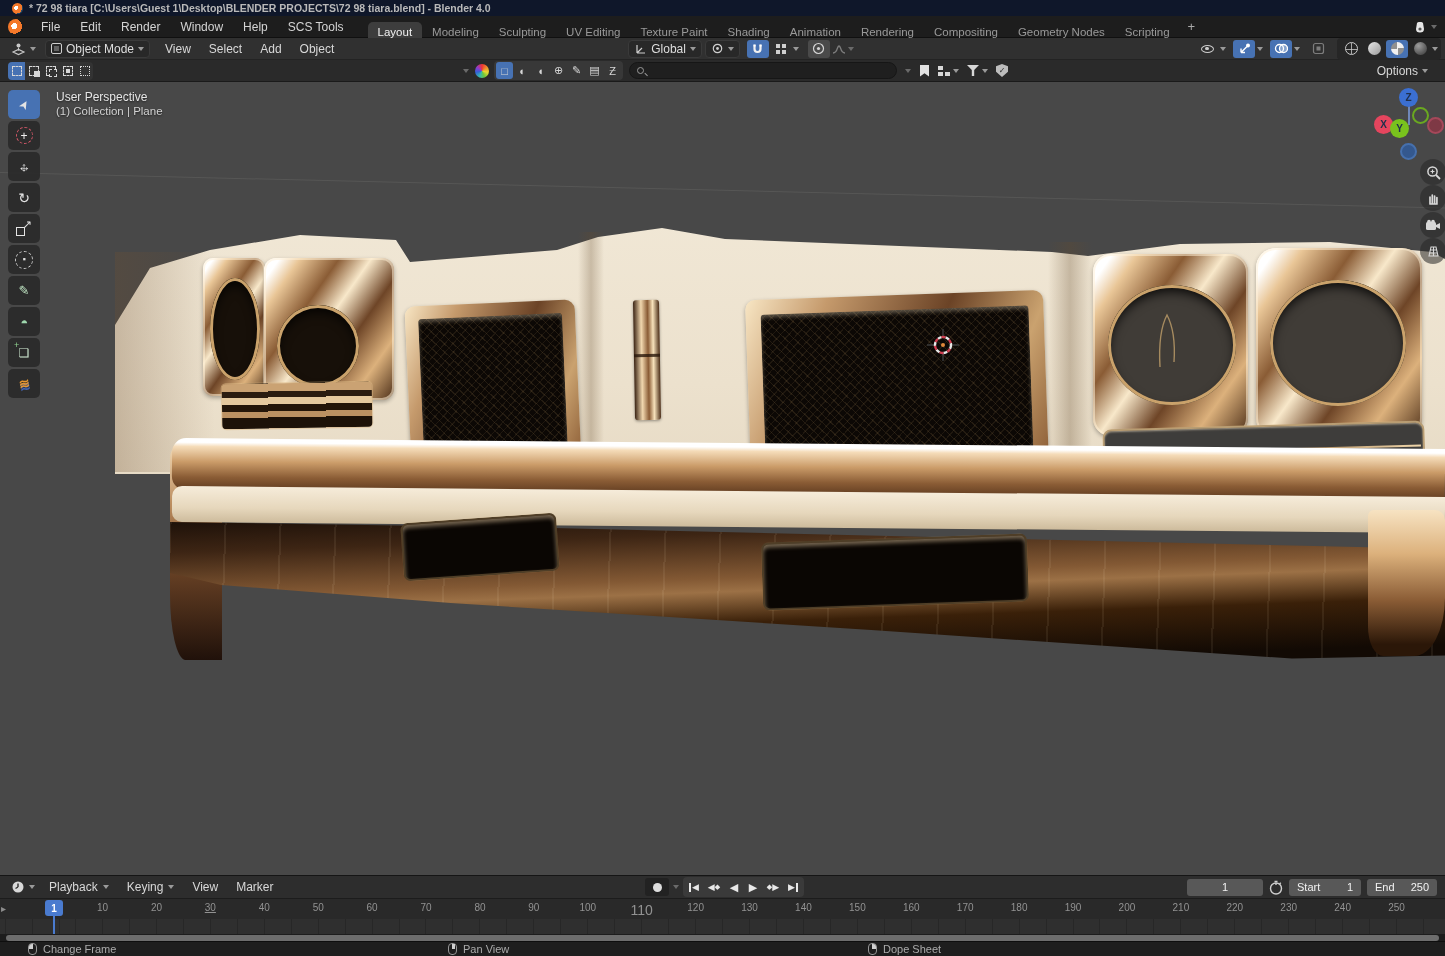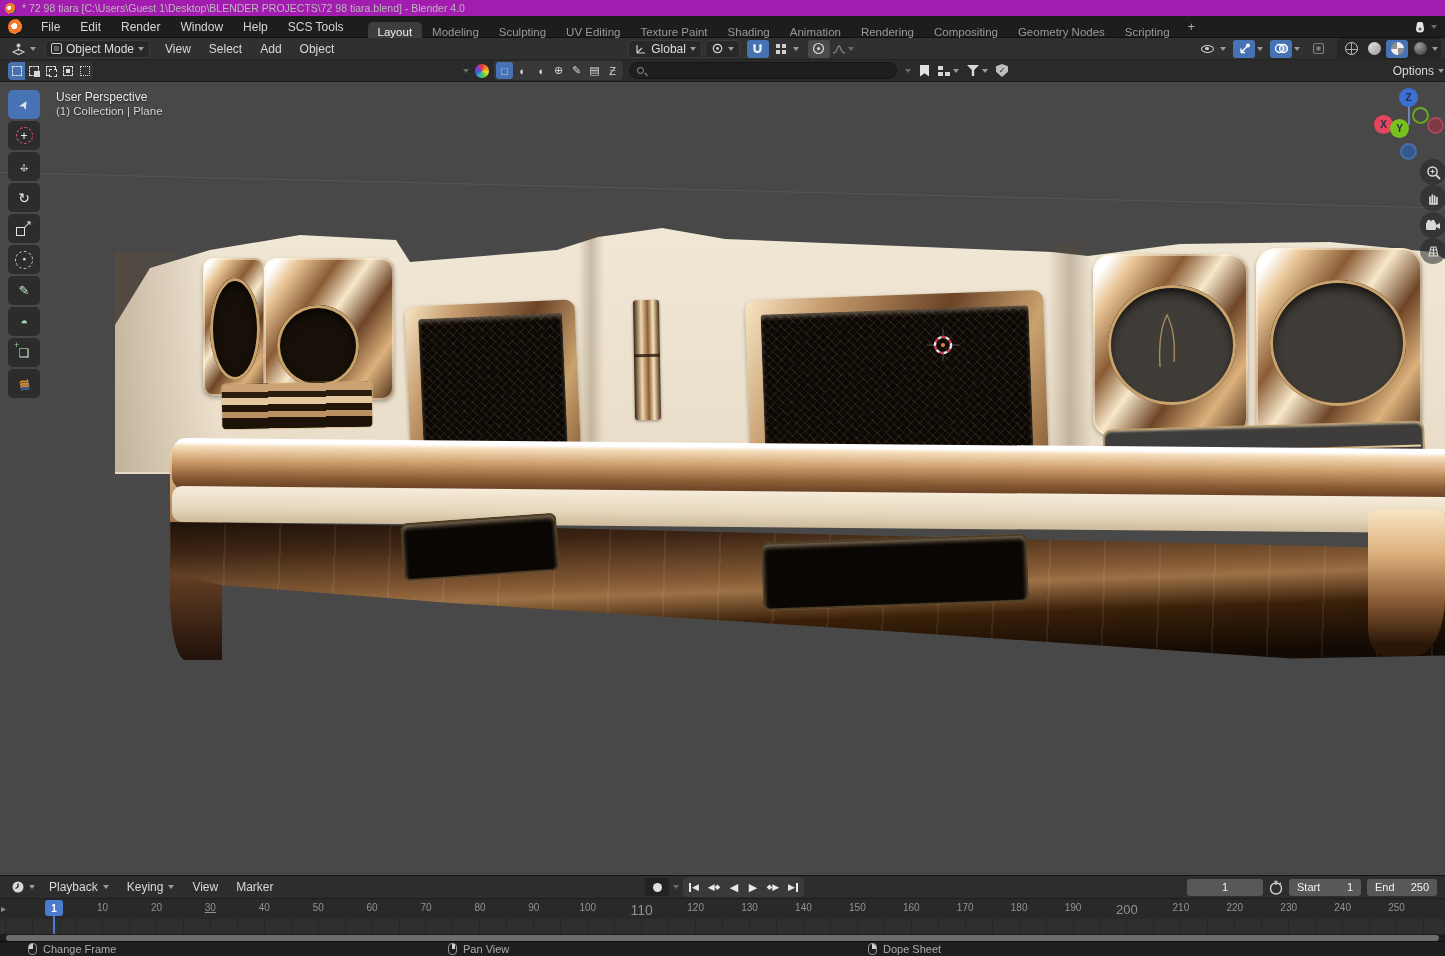--- a/index.html
+++ b/index.html
@@ -2,21 +2,21 @@
 <html><head>
 <meta charset="utf-8">
 <style>
   *{margin:0;padding:0;box-sizing:border-box;}
   html,body{background:#000;}
   body{font-family:"Liberation Sans","DejaVu Sans",sans-serif;-webkit-font-smoothing:antialiased;}
   .app{position:relative;width:1445px;height:956px;overflow:hidden;background:#484848;}
   .ab{position:absolute;}
 
   
-  .topbar{position:absolute;left:0;top:0;width:100%;height:16px;background:#a21caf;display:flex;align-items:center;gap:6px;padding:0 5px;}
+  .topbar{position:absolute;left:0;top:0;width:100%;height:16px;background:#0f172a;display:flex;align-items:center;gap:6px;padding:0 12px;font-weight:bold;}
   .blogo{width:11px;height:11px;border-radius:50%;background:radial-gradient(circle at 38% 42%,#fff 0 2px,#f5792a 2px 6px,#2a4c68 6px);}
   .wintitle{font-size:10.5px;color:#b9b9b9;white-space:nowrap;}
 
   
   .menubar{position:absolute;left:0;top:16px;width:100%;height:22px;background:#1d1d1d;display:flex;align-items:center;border-bottom:1px solid #101010;}
   .blogo2{width:16px;height:16px;margin:0 7px 0 8px;border-radius:50%;background:radial-gradient(circle at 40% 45%,#fff 0 3px,#f5792a 3px 7.5px,transparent 7.5px);}
   .mitem{font-size:12px;color:#d4d4d4;padding:11px 10px;cursor:default;}
   .tabs{display:flex;align-items:flex-end;height:32px;margin-left:14px;}
   .wtab{font-size:11.5px;color:#999;padding:4px 10px 5px;border-radius:5px 5px 0 0;white-space:nowrap;}
   .wtab.active{background:#3d3d3d;color:#f0f0f0;}
@@ -62,21 +62,21 @@
   .mig{width:17px;height:17px;display:flex;align-items:center;justify-content:center;font-size:11px;color:#d6d6d6;border-radius:3px;}
   .search{display:flex;align-items:center;gap:5px;background:#1f1f1f;border:1px solid #161616;border-radius:10px;height:17px;width:268px;margin-left:6px;padding:0 7px;}
   .mag{width:7px;height:7px;border:1.4px solid #9a9a9a;border-radius:50%;position:relative;}
   .mag::after{content:"";position:absolute;left:6px;top:6px;width:4px;height:1.4px;background:#9a9a9a;transform:rotate(45deg);}
   .search input{background:transparent;border:none;outline:none;color:#ddd;font-size:11px;width:220px;}
   .bkmark{width:9px;height:12px;background:#e2e2e2;clip-path:polygon(0 0,100% 0,100% 100%,50% 72%,0 100%);}
   .treeic{width:12px;height:10px;position:relative;}
   .treeic::before{content:"";position:absolute;left:0;top:0;width:5px;height:4px;background:#d8d8d8;box-shadow:0 6px 0 #d8d8d8,7px 6px 0 #d8d8d8;}
   .funnel{width:12px;height:11px;background:#d8d8d8;clip-path:polygon(0 0,100% 0,60% 45%,60% 100%,40% 100%,40% 45%);}
   .shield{width:12px;height:13px;background:#bdbdbd;clip-path:polygon(50% 0,100% 18%,100% 60%,50% 100%,0 60%,0 18%);display:flex;align-items:center;justify-content:center;font-size:8px;color:#2a2a2a;font-weight:bold;}
-  .options{margin-left:auto;display:flex;align-items:center;gap:4px;padding-right:1px;font-size:12px;color:#d8d8d8;}
+  .options{margin-left:auto;display:flex;align-items:center;gap:4px;padding-right:17px;font-size:12px;color:#d8d8d8;}
 
   
   .viewport{position:absolute;left:0;top:82px;width:1445px;height:793px;background:#484848;overflow:hidden;}
   .horizon{position:absolute;left:-5px;top:90px;width:1460px;height:1px;background:rgba(220,220,210,.10);transform:rotate(1.4deg);transform-origin:left center;}
   .ovl1{position:absolute;left:56px;top:8px;font-size:12px;color:#e6e6e6;text-shadow:0 1px 2px rgba(0,0,0,.6);}
   .ovl2{position:absolute;left:56px;top:23px;font-size:11.5px;color:#d2d2d2;text-shadow:0 1px 2px rgba(0,0,0,.6);}
 
   
   .ltools{position:absolute;left:8px;top:8px;display:flex;flex-direction:column;gap:2px;}
   .tool{width:32px;height:29px;border:none;background:rgba(42,42,42,.92);border-radius:5px;display:flex;align-items:center;justify-content:center;color:#e4e4e4;position:relative;}
@@ -541,21 +541,21 @@
         <span class="tick" style="position: absolute; top: 3px; transform: translateX(-50%); font-size: 10px; color: rgb(146, 146, 146); left: 587.778px;">100</span>
         <span class="tick" style="position: absolute; top: 3px; transform: translateX(-50%); font-size: 14px; color: rgb(146, 146, 146); left: 641.695px;">110</span>
         <span class="tick" style="position: absolute; top: 3px; transform: translateX(-50%); font-size: 10px; color: rgb(146, 146, 146); left: 695.612px;">120</span>
         <span class="tick" style="position: absolute; top: 3px; transform: translateX(-50%); font-size: 10px; color: rgb(146, 146, 146); left: 749.529px;">130</span>
         <span class="tick" style="position: absolute; top: 3px; transform: translateX(-50%); font-size: 10px; color: rgb(146, 146, 146); left: 803.446px;">140</span>
         <span class="tick" style="position: absolute; top: 3px; transform: translateX(-50%); font-size: 10px; color: rgb(146, 146, 146); left: 857.363px;">150</span>
         <span class="tick" style="position: absolute; top: 3px; transform: translateX(-50%); font-size: 10px; color: rgb(146, 146, 146); left: 911.28px;">160</span>
         <span class="tick" style="position: absolute; top: 3px; transform: translateX(-50%); font-size: 10px; color: rgb(146, 146, 146); left: 965.197px;">170</span>
         <span class="tick" style="position: absolute; top: 3px; transform: translateX(-50%); font-size: 10px; color: rgb(146, 146, 146); left: 1019.11px;">180</span>
         <span class="tick" style="position: absolute; top: 3px; transform: translateX(-50%); font-size: 10px; color: rgb(146, 146, 146); left: 1073.03px;">190</span>
-        <span class="tick" style="position: absolute; top: 3px; transform: translateX(-50%); font-size: 13px; color: rgb(146, 146, 146); left: 1126.95px;">200</span>
+        <span class="tick" style="position: absolute; top: 3px; transform: translateX(-50%); font-size: 10px; color: rgb(146, 146, 146); left: 1126.95px;">200</span>
         <span class="tick" style="position: absolute; top: 3px; transform: translateX(-50%); font-size: 10px; color: rgb(146, 146, 146); left: 1180.87px;">210</span>
         <span class="tick" style="position: absolute; top: 3px; transform: translateX(-50%); font-size: 10px; color: rgb(146, 146, 146); left: 1234.78px;">220</span>
         <span class="tick" style="position: absolute; top: 3px; transform: translateX(-50%); font-size: 10px; color: rgb(146, 146, 146); left: 1288.7px;">230</span>
         <span class="tick" style="position: absolute; top: 3px; transform: translateX(-50%); font-size: 10px; color: rgb(146, 146, 146); left: 1342.62px;">240</span>
         <span class="tick" style="position: absolute; top: 3px; transform: translateX(-50%); font-size: 10px; color: rgb(146, 146, 146); left: 1396.53px;">250</span>
       </div>
     <span style="position:absolute;left:1px;top:27px;font-size:10px;color:#8d8d8d">▸</span>
     <div style="position:absolute;left:0;top:43px;width:100%;height:15px;background:#2f2f2f;background-image:repeating-linear-gradient(90deg,#272727 0 1px,transparent 1px 26.96px);background-position:75px 0"></div>
 
     <div style="position:absolute;left:53px;top:40px;width:2px;height:20px;background:#4a7bcf"></div>

